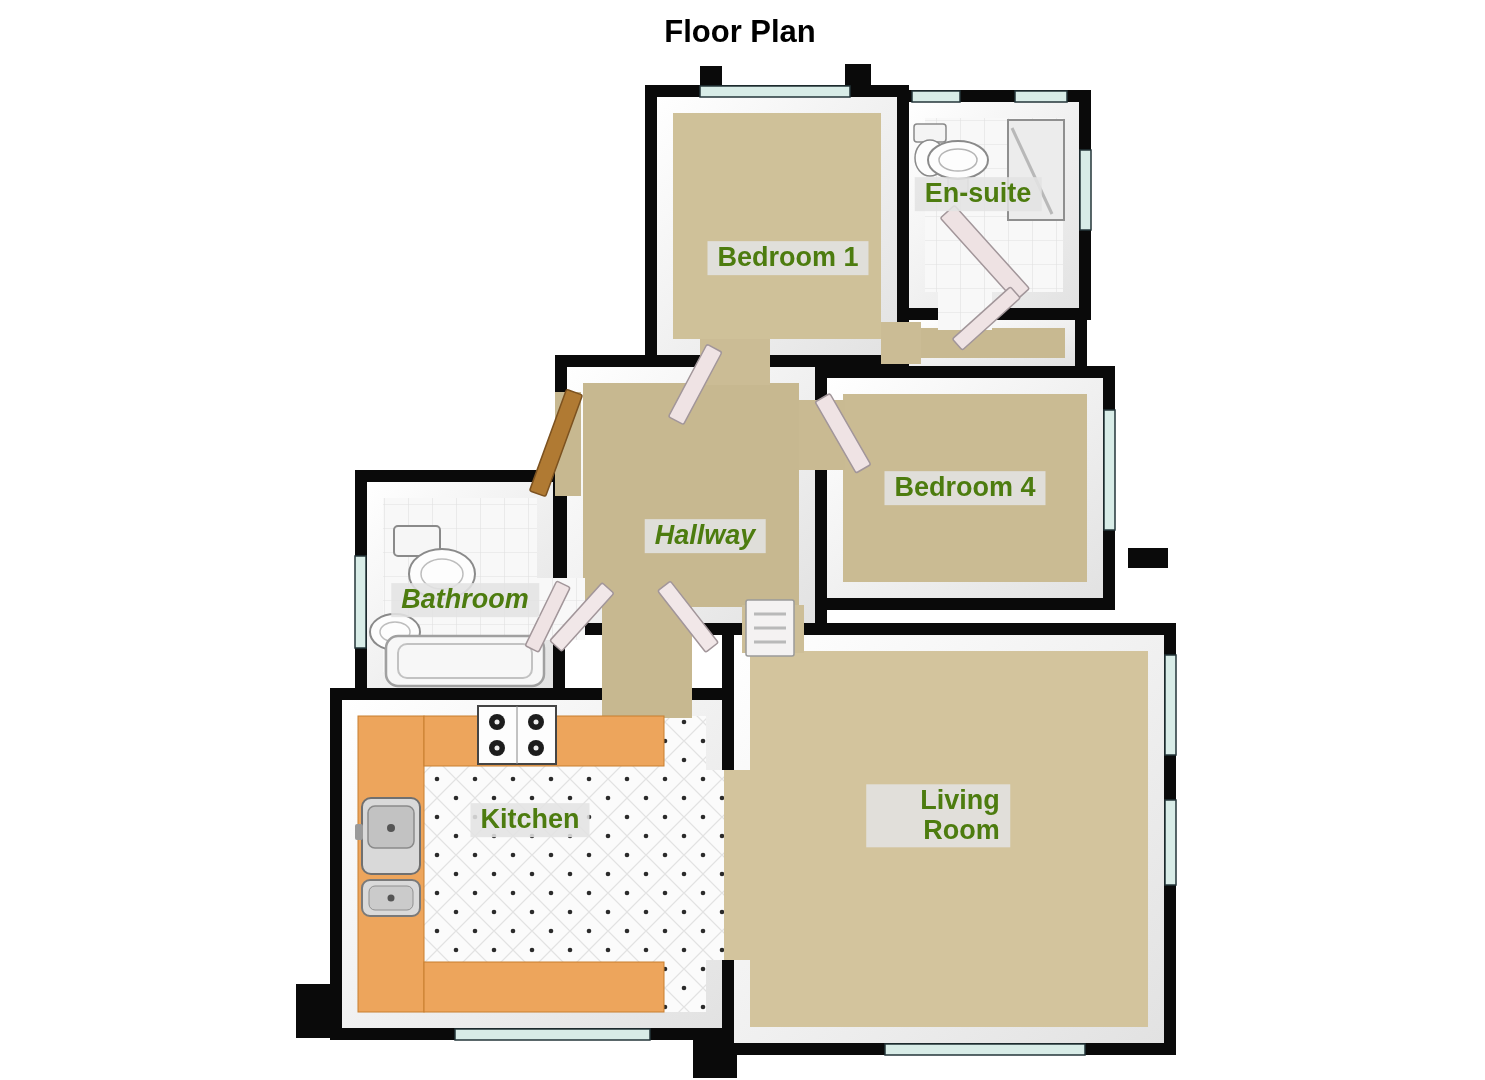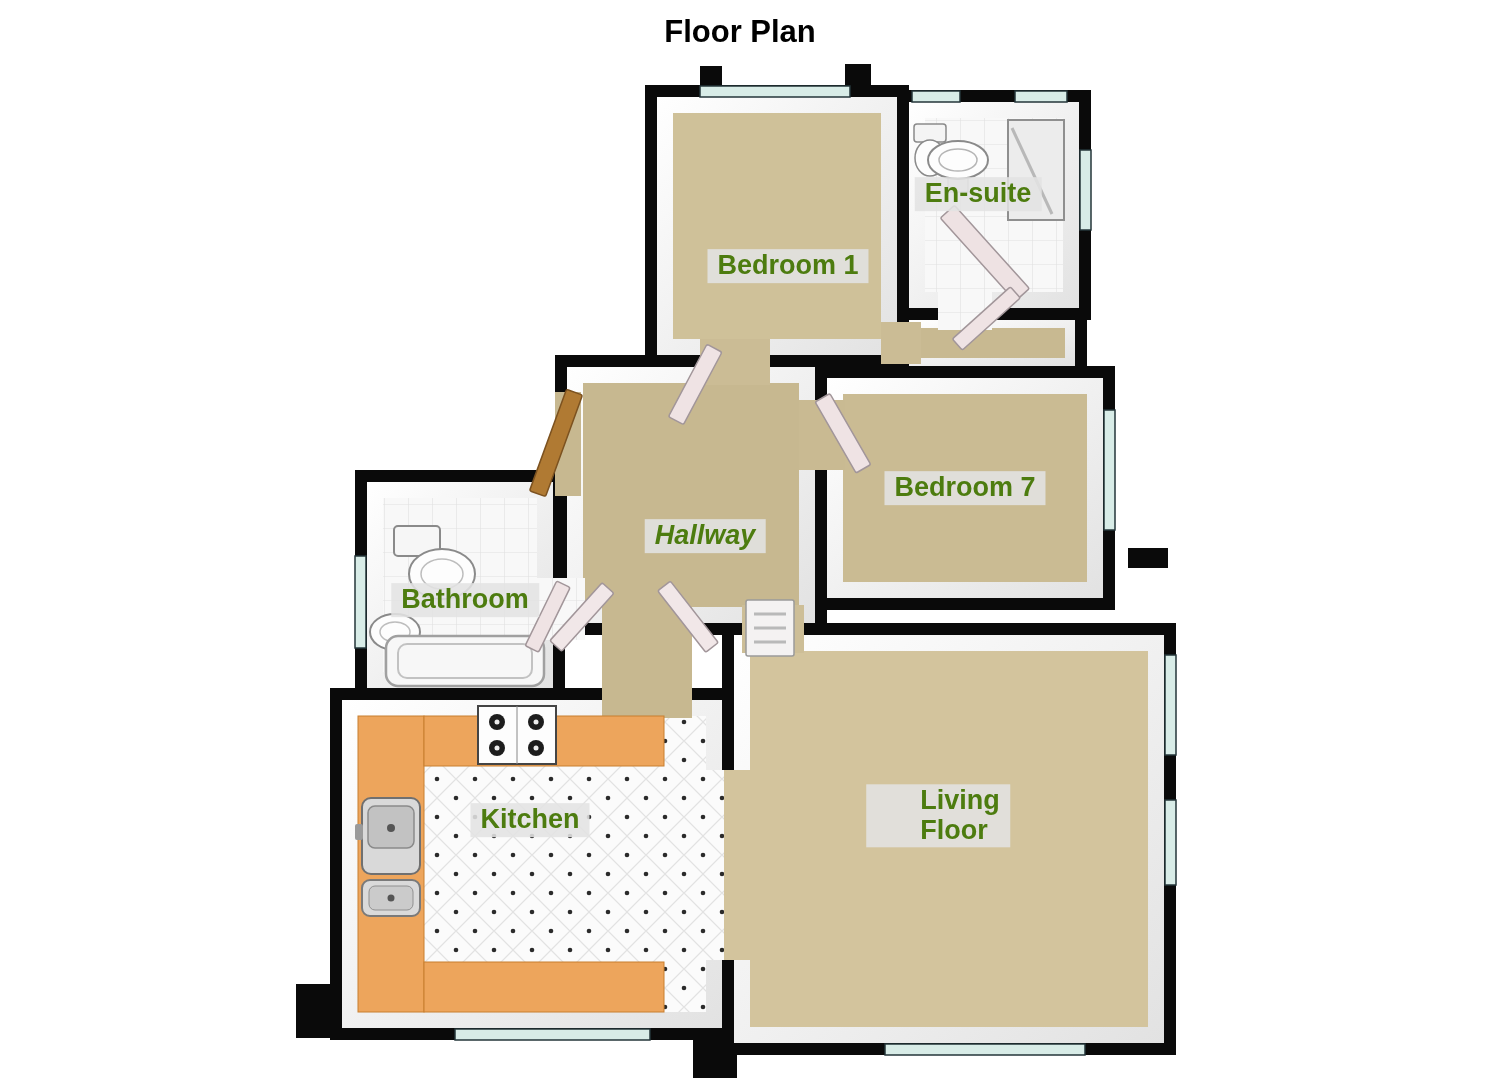--- a/index.html
+++ b/index.html
@@ -4,21 +4,21 @@
 <style>
   html,body{margin:0;padding:0;background:#ffffff;}
   .plan{position:relative;width:1485px;height:1080px;background:#ffffff;overflow:hidden;
         font-family:"Liberation Sans", sans-serif;}
   .plan-title{position:absolute;left:740px;top:14px;transform:translateX(-50%);
         font:bold 31px "Liberation Sans", sans-serif;color:#000;}
   .room-label{position:absolute;transform:translate(-50%,-50%);
         background:rgba(227,227,227,0.88);color:#4d7c0f;
         font:bold 27px/1.1 "Liberation Sans", sans-serif;
         padding:2px 10px;white-space:nowrap;}
-  .room-label .line{display:block;text-align:left;margin-left:44px;}
+  .room-label .line{display:block;text-align:right;margin-left:44px;}
   svg{position:absolute;left:0;top:0;}
 </style>
 </head>
 <body>
 
 <div class="plan">
 
   <svg width="1485" height="1080" viewBox="0 0 1485 1080">
     <defs>
       <pattern id="kitchenTile" width="38" height="38" patternUnits="userSpaceOnUse">
@@ -173,30 +173,30 @@
         <rect x="746" y="600" width="48" height="56" rx="2" fill="#f4f2f2" stroke="#9a9a9a" stroke-width="1.5"></rect>
         <line x1="754" y1="614" x2="786" y2="614" stroke="#b9b9b9" stroke-width="3"></line>
         <line x1="754" y1="628" x2="786" y2="628" stroke="#b9b9b9" stroke-width="3"></line>
         <line x1="754" y1="642" x2="786" y2="642" stroke="#b9b9b9" stroke-width="3"></line>
       </g>
     </g>
   </svg>
 
   <div class="plan-title">Floor Plan</div>
 
-  <div class="room-label" style="left:788px;top:258px;margin-top:8px;">Bedroom 1</div>
+  <div class="room-label" style="left:788px;top:258px;">Bedroom 1</div>
 
   <div class="room-label" style="left:978px;top:194px;">En-suite</div>
 
-  <div class="room-label" style="left:965px;top:488px;">Bedroom 7</div>
+  <div class="room-label" style="left:965px;top:488px;">Bedroom 4</div>
 
   <div class="room-label" style="left:705px;top:536px;font-style:italic;">Hallway</div>
 
-  <div class="room-label" style="left:465px;top:600px;">Bathroom</div>
+  <div class="room-label" style="left:465px;top:600px;font-style:italic;">Bathroom</div>
 
   <div class="room-label" style="left:530px;top:820px;">Kitchen</div>
 
   <div class="room-label" style="left:938px;top:816px;">
     <span class="line">Living</span>
-    <span class="line">Floor</span>
+    <span class="line">Room</span>
   </div>
 
 </div>
 
 </body></html>

